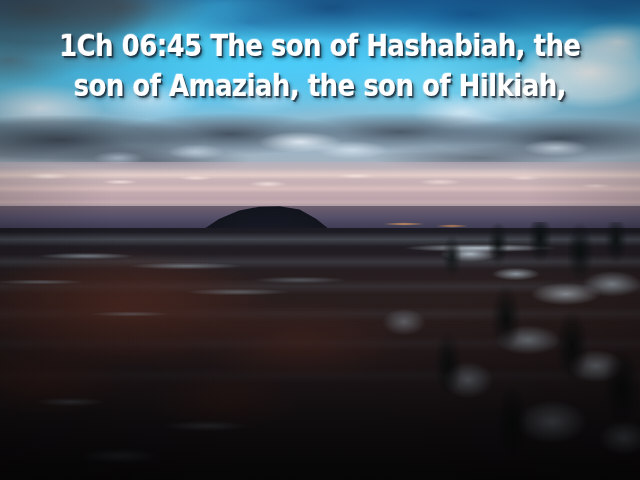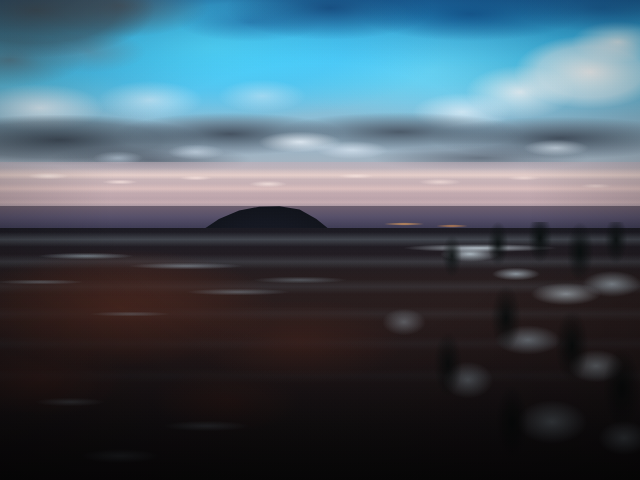--- a/index.html
+++ b/index.html
@@ -327,14 +327,18 @@
   <div class="layer" id="strata"></div>
   <div class="layer" id="red-rock"></div>
   <div class="layer" id="snow-left"></div>
   <div class="layer" id="rim-edge"></div>
   <div class="layer" id="snow-right"></div>
   <div class="layer" id="trees"></div>
 
   <div class="layer" id="grain"></div>
   <div class="layer" id="vignette"></div>
 
+  <div id="verse">
+    <span class="verse-line">1Ch 06:45 The son of Hashabiah, the</span>
+    <span class="verse-line">son of Amaziah, the son of Hilkiah,</span>
+  </div>
 
 </div>
 
 </body></html>

